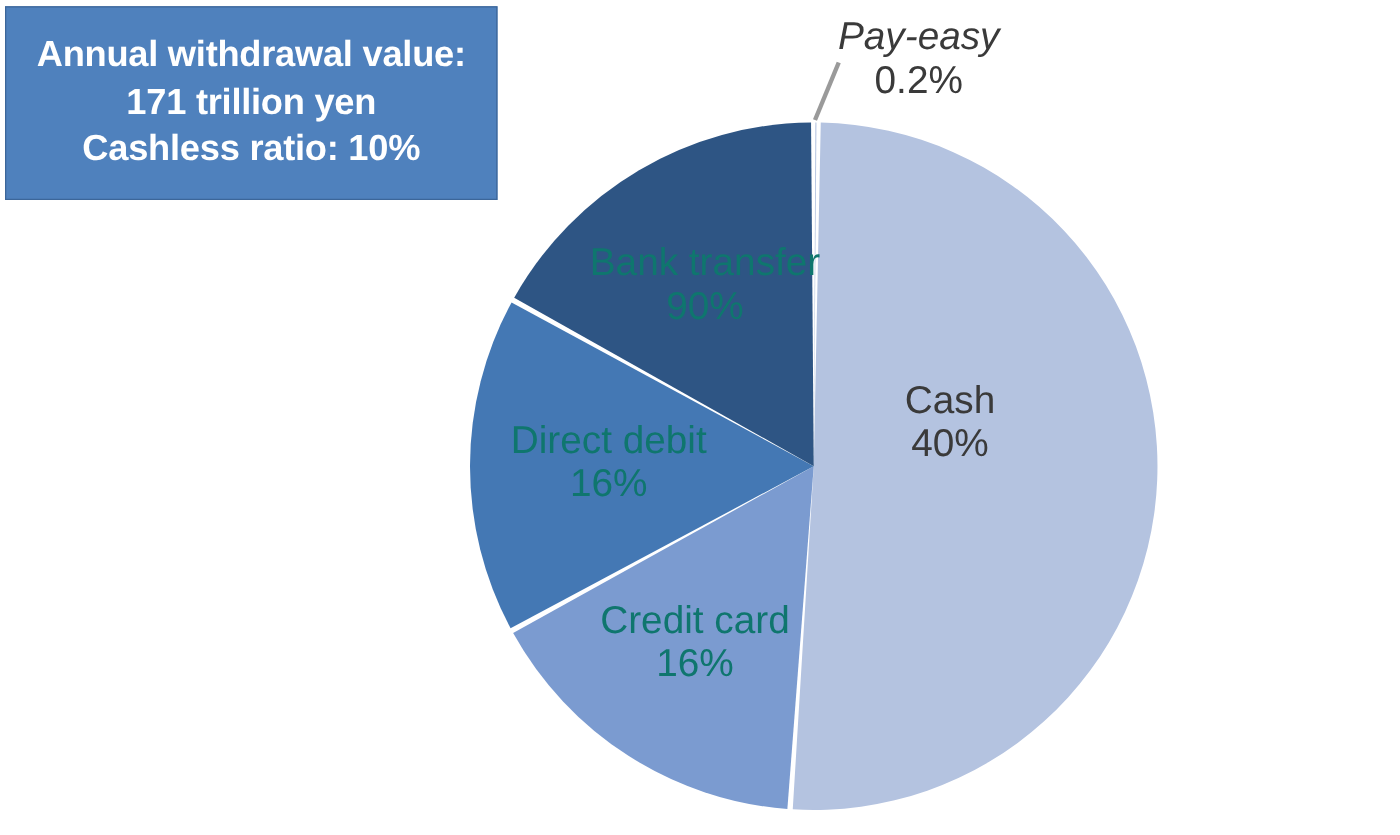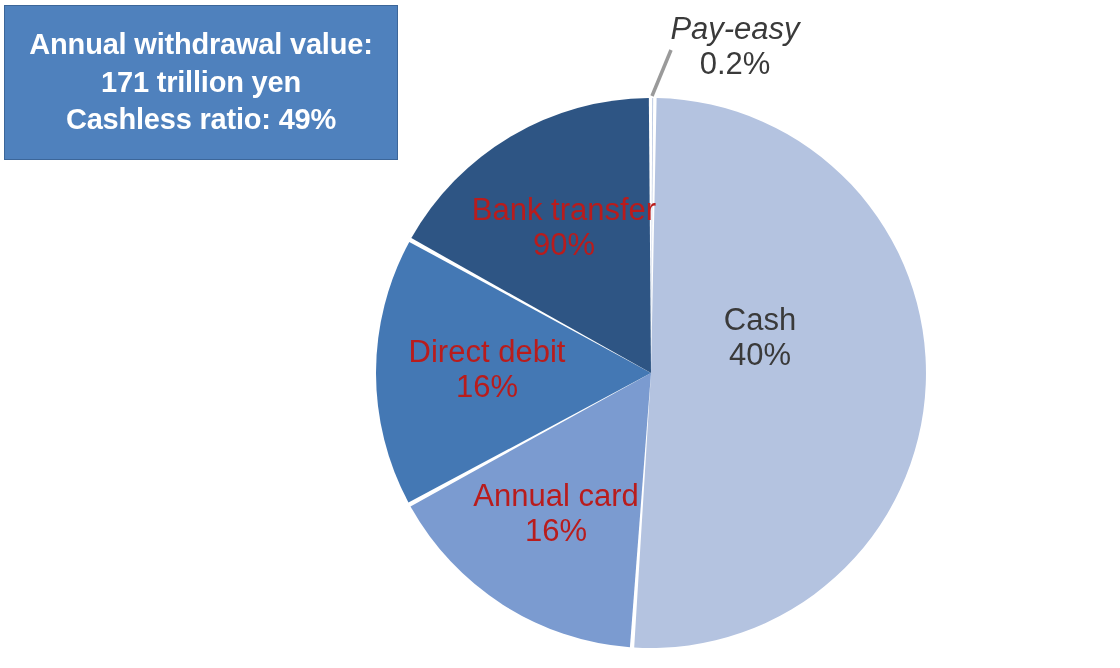--- a/index.html
+++ b/index.html
@@ -61,41 +61,41 @@
     position: absolute;
     text-align: center;
     font-size: 31px;
     line-height: 1.13;
     white-space: nowrap;
     font-weight: normal;
   }
   .slice-label .lbl-name { display: block; }
   .slice-label .lbl-val  { display: block; }
 
-  .label-white { color: #b91c1c; }
+  .label-white { color: #0f766e; }
   .label-dark  { color: #3A3A3A; }
 
   #label-cash         { left: 665px; top: 289px; width: 190px; margin-top: 13px; }
   #label-bank         { left: 444px; top: 192px; width: 240px; }
   #label-direct       { left: 372px; top: 334px; width: 230px; }
   #label-credit       { left: 443px; top: 478px; width: 226px; }
   #label-payeasy      { left: 625px; top: 11px;  width: 220px; }
 
   #label-payeasy .lbl-name { font-size: 31px; font-style: italic; }
   #label-payeasy .lbl-val  { font-size: 31px; }
 </style>
 </head>
 <body>
 
 <div id="chart-root">
 
   <div id="info-box">
     <span class="info-line">Annual withdrawal value:</span>
     <span class="info-line">171 trillion yen</span>
-    <span class="info-line">Cashless ratio: 49%</span>
+    <span class="info-line">Cashless ratio: 10%</span>
   </div>
 
   <svg id="pie-svg" width="1120" height="668" viewBox="0 0 1120 668">
     <g>
         <path d="M 651 373 L 652.29 98.00 A 275 275 0 0 1 653.16 98.01 Z" fill="#B4C3E0"></path>
         <path d="M 651 373 L 656.61 98.06 A 275 275 0 1 1 634.20 647.49 Z" fill="#B4C3E0"></path>
         <path d="M 651 373 L 629.89 647.19 A 275 275 0 0 1 410.51 506.38 Z" fill="#7B9BD0"></path>
         <path d="M 651 373 L 408.44 502.58 A 275 275 0 0 1 409.26 241.90 Z" fill="#4478B4"></path>
         <path d="M 651 373 L 411.35 238.12 A 275 275 0 0 1 648.84 98.01 Z" fill="#2E5584"></path>
       </g>
@@ -112,21 +112,21 @@
     <span class="lbl-name">Bank transfer</span>
     <span class="lbl-val">90%</span>
   </div>
 
   <div class="slice-label label-white" id="label-direct">
     <span class="lbl-name">Direct debit</span>
     <span class="lbl-val">16%</span>
   </div>
 
   <div class="slice-label label-white" id="label-credit">
-    <span class="lbl-name">Annual card</span>
+    <span class="lbl-name">Credit card</span>
     <span class="lbl-val">16%</span>
   </div>
 
   <div class="slice-label label-dark" id="label-payeasy">
     <span class="lbl-name">Pay-easy</span>
     <span class="lbl-val">0.2%</span>
   </div>
 
 </div>
 

